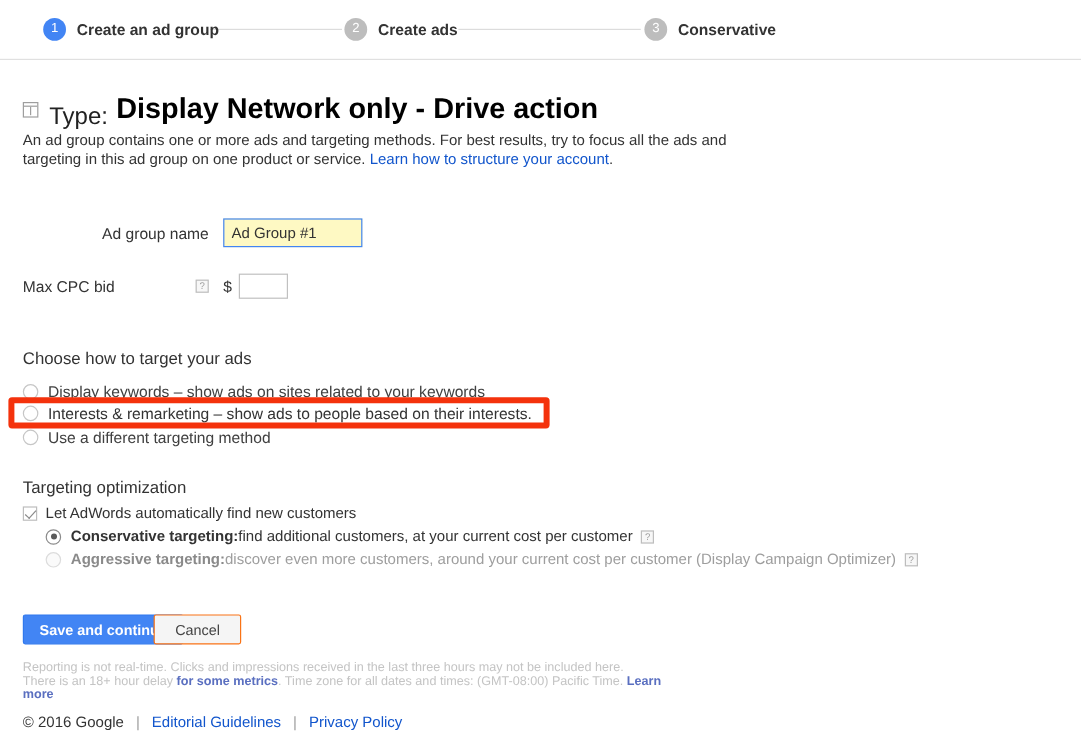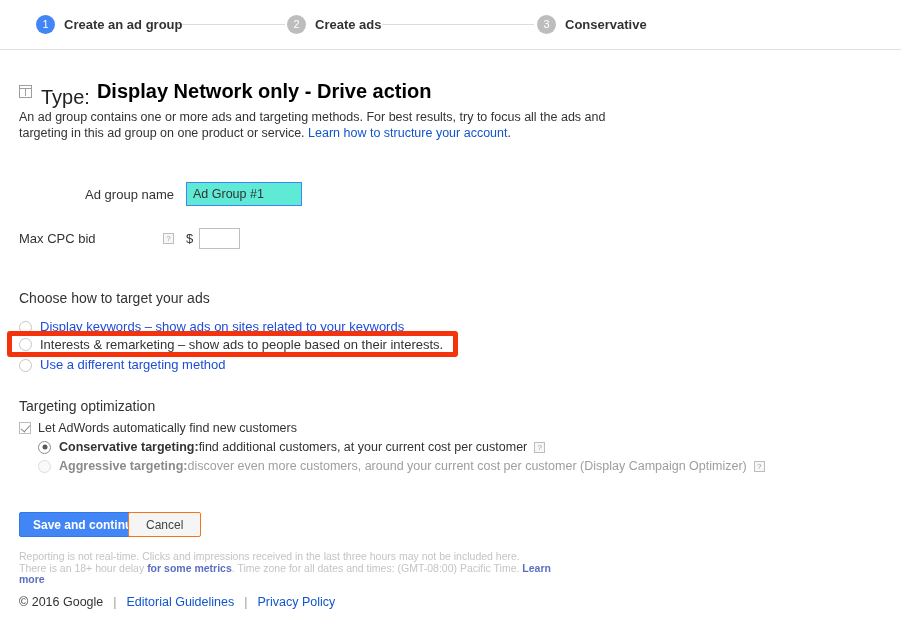--- a/index.html
+++ b/index.html
@@ -99,21 +99,21 @@
     width: 1px;
     background: #9e9e9e;
   }
   .type-word {
     font-size: 20px;
     color: #222222;
     font-weight: normal;
     margin-top: 13px;
   }
   .type-value {
-    font-size: 20px;
+    font-size: 24px;
     color: #000000;
     font-weight: bold;
     margin-left: 7px;
   }
 
   
   .desc {
     position: absolute;
     left: 19px;
     top: 109px;
@@ -146,21 +146,21 @@
   .text-input {
     width: 116px;
     height: 24px;
     border: 1px solid #4285f4;
     box-sizing: border-box;
     font-family: "Liberation Sans", sans-serif;
     font-size: 12.5px;
     color: #333333;
     padding: 0 6px;
     outline: none;
-    background: #5eead4;
+    background: #fef9c3;
   }
   .bid-input {
     width: 41px;
     height: 21px;
     border: 1px solid #c0c0c0;
     box-sizing: border-box;
     font-family: "Liberation Sans", sans-serif;
     font-size: 12.5px;
     color: #333333;
     padding: 0 4px;
@@ -207,23 +207,23 @@
     font-size: 14px;
     color: #333333;
   }
   .head-target { top: 290px; }
   .head-optim  { top: 398px; }
 
   .radio-row {
     position: absolute;
     left: 19px;
     display: flex;
-    align-items: flex-end;
-    font-size: 13px;
-    color: #1d4ed8;
+    align-items: center;
+    font-size: 13px;
+    color: #404040;
     white-space: nowrap;
   }
   .opt-1 { top: 319px; }
   .opt-3 { top: 357px; }
 
   .radio {
     width: 13px;
     height: 13px;
     border-radius: 50%;
     border: 1px solid #c6c6c6;

